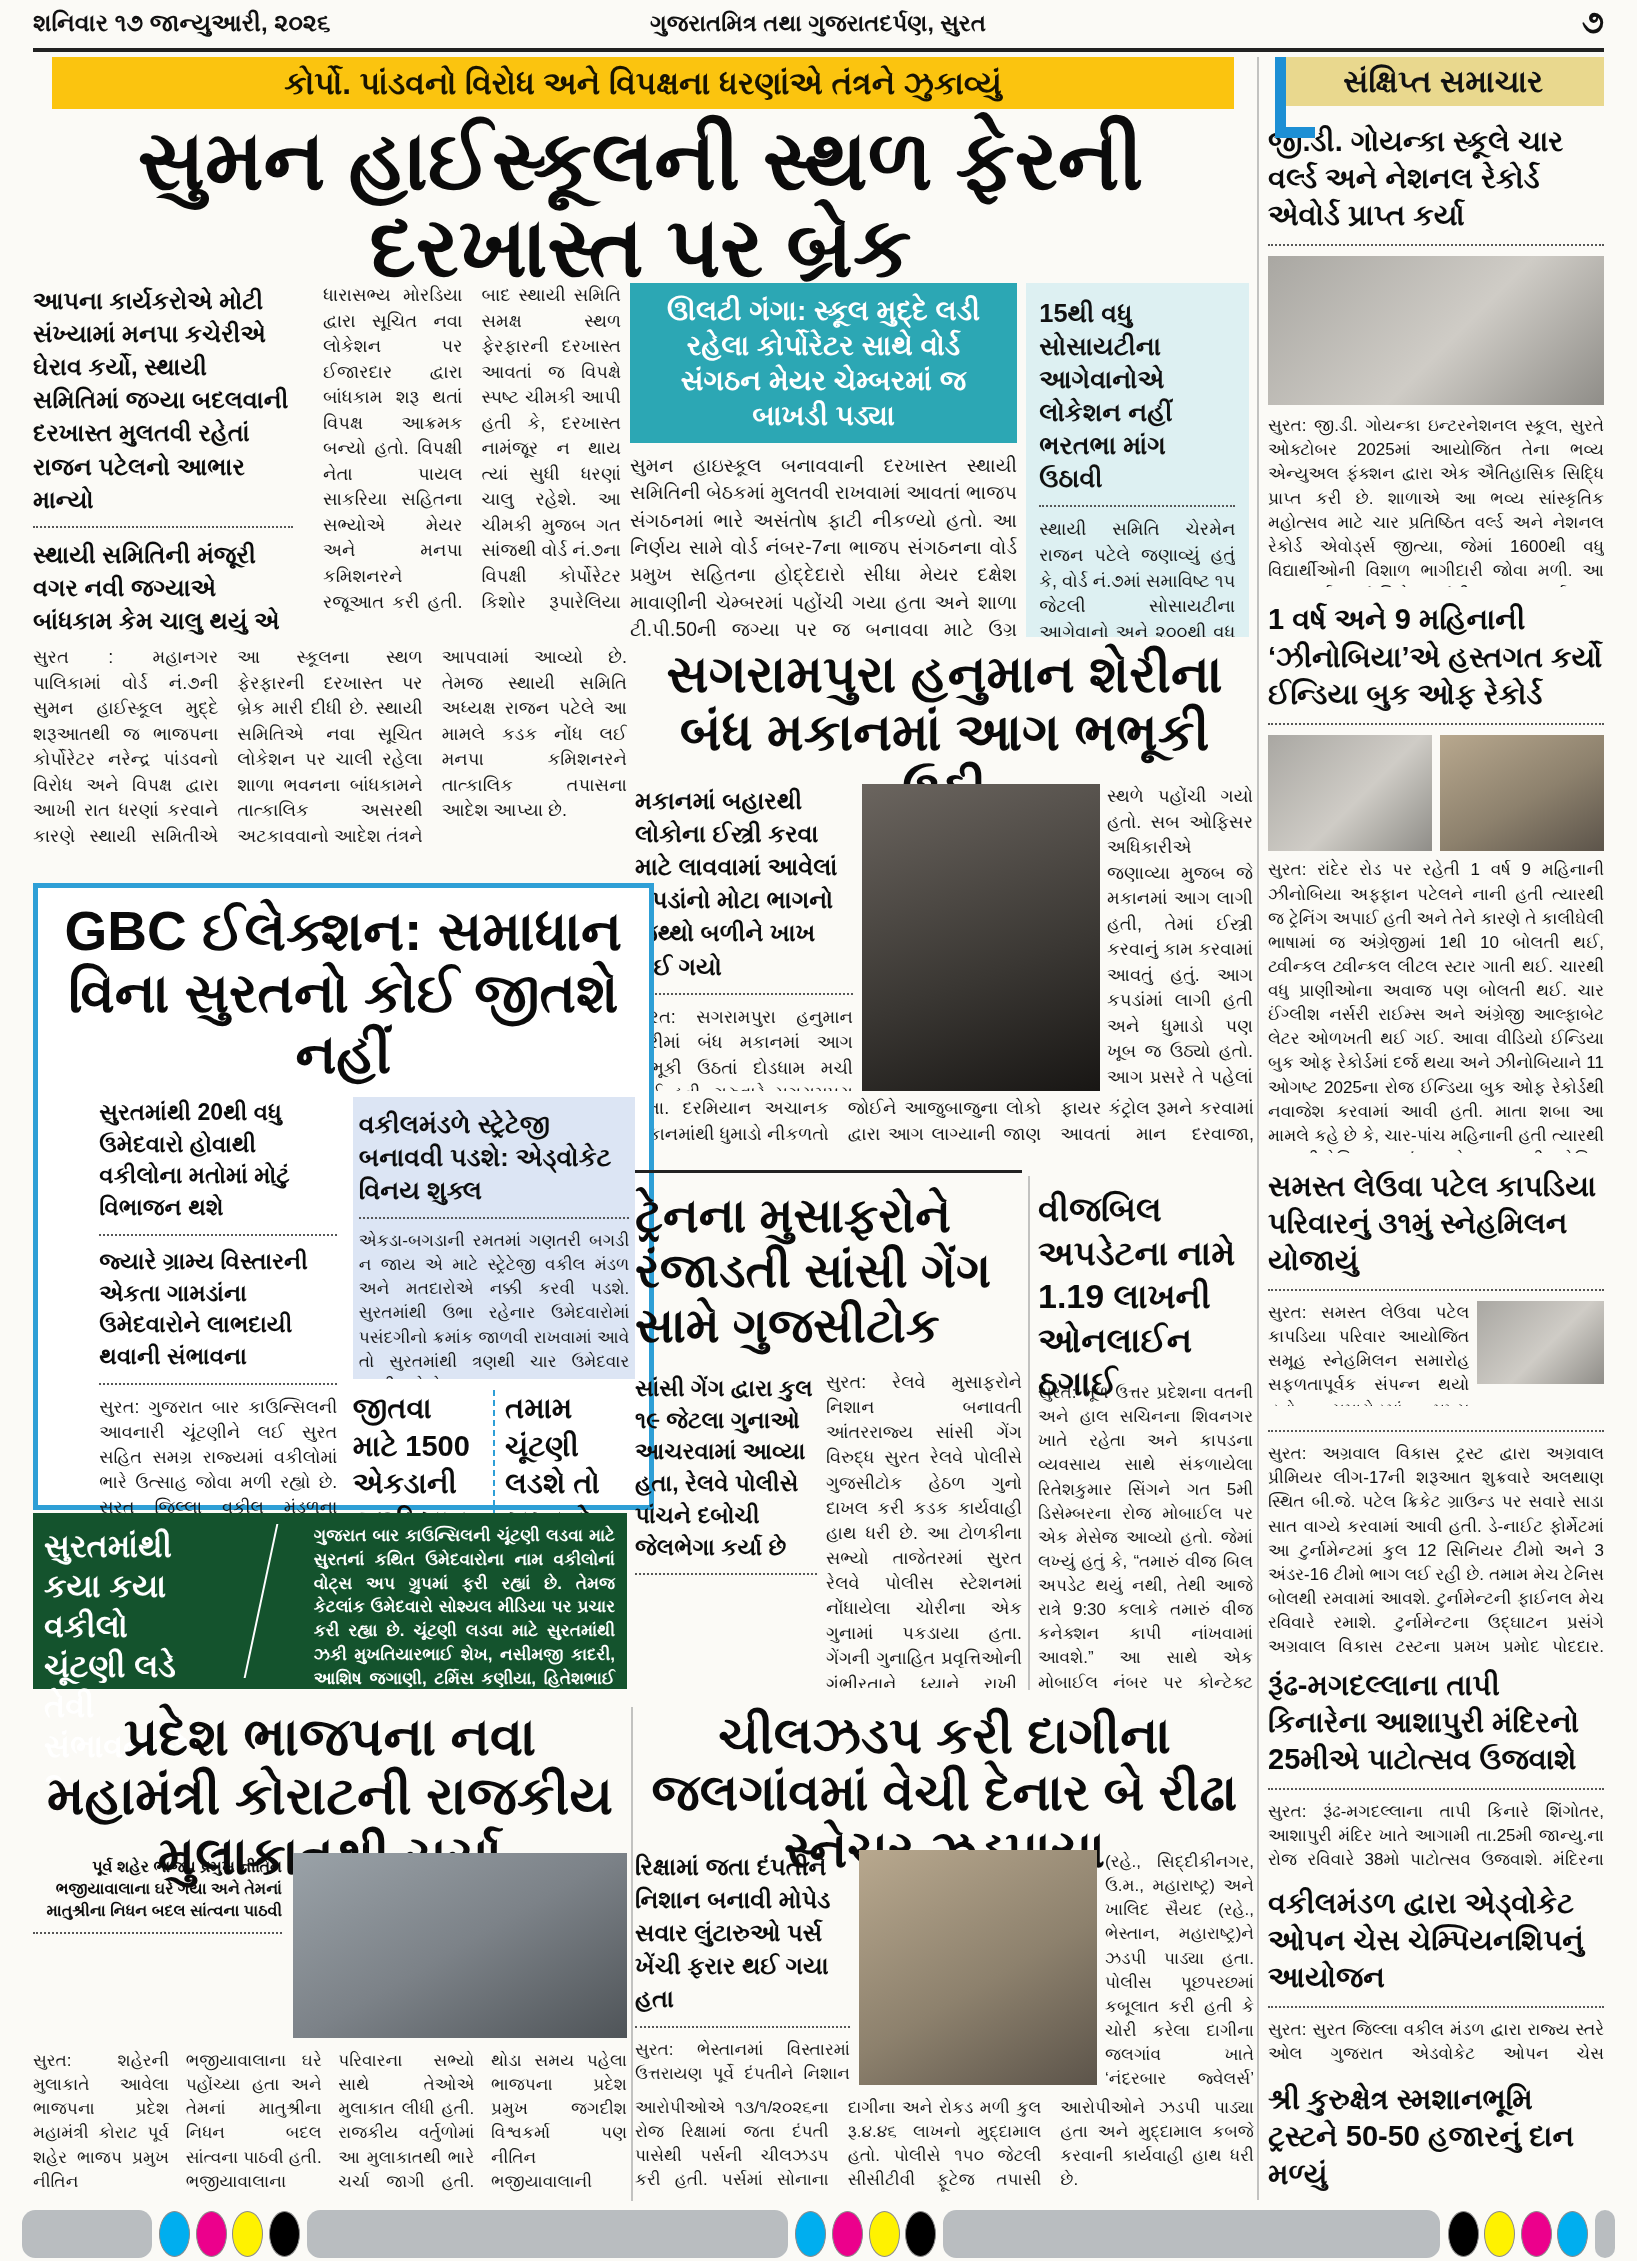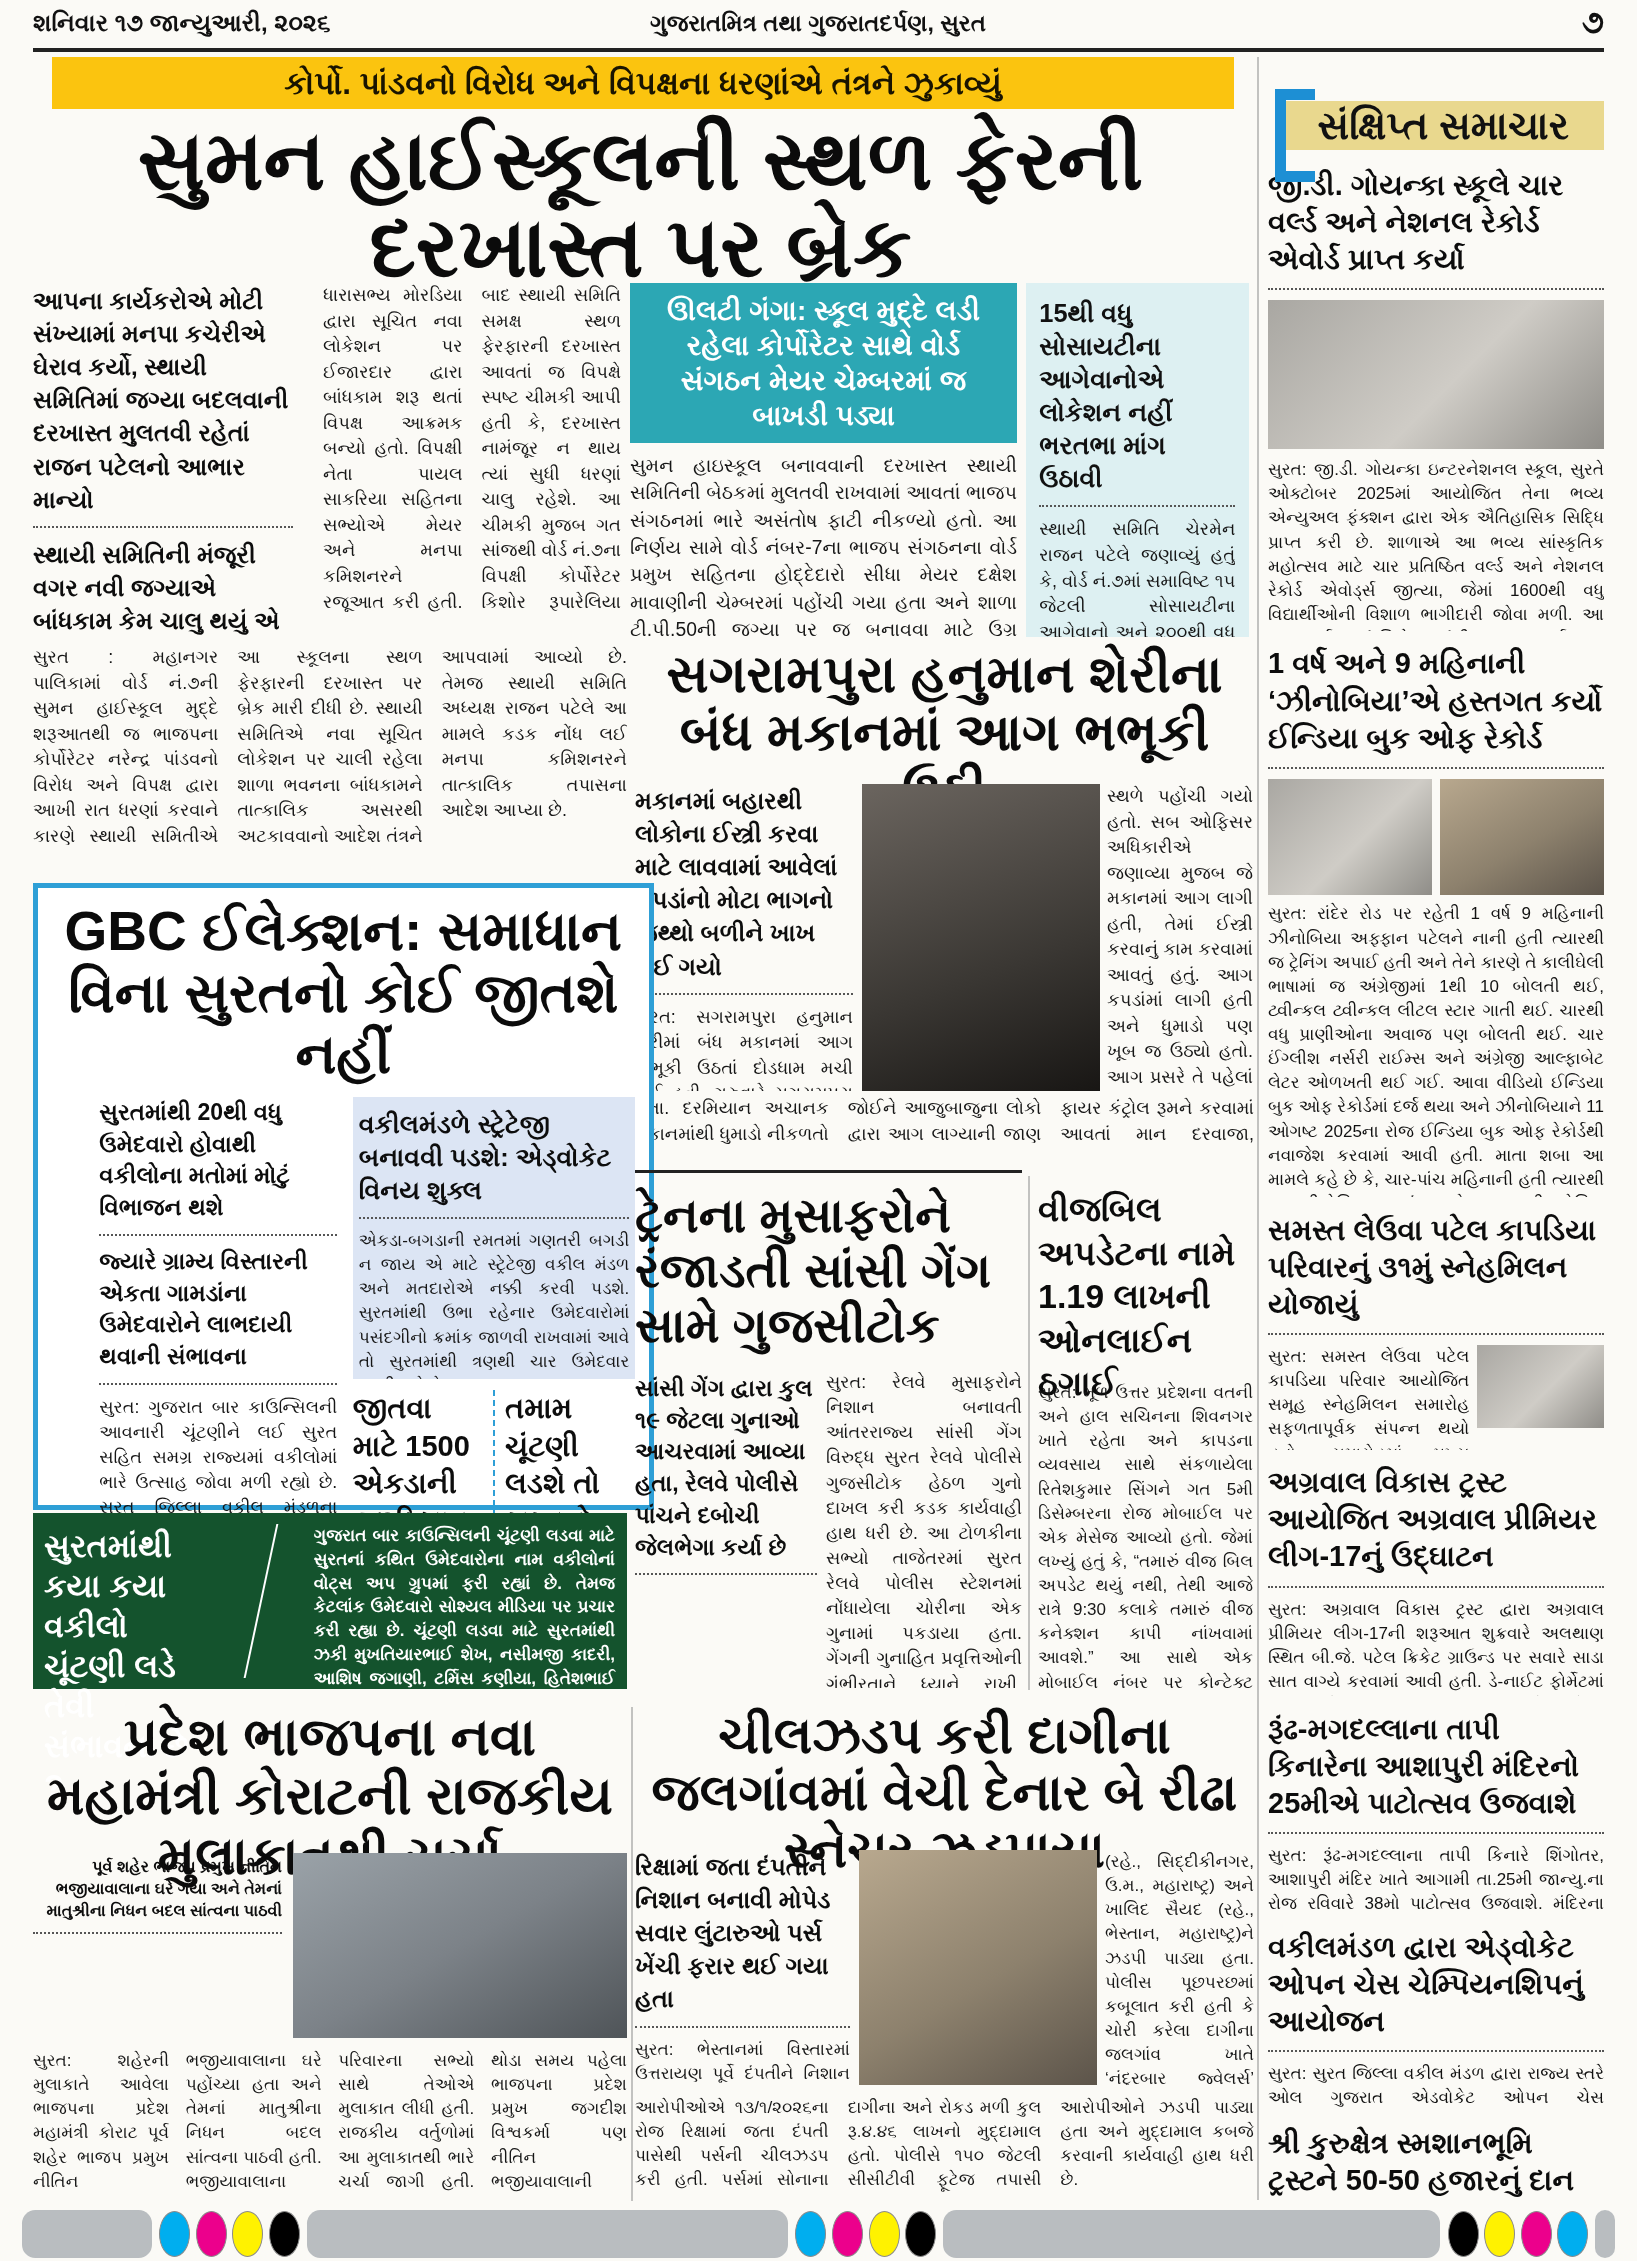--- a/index.html
+++ b/index.html
@@ -151,21 +151,21 @@
   </div>
   <div class="abs photo warm" style="left:859px;top:1850px;width:238px;height:235px;"></div>
   <div class="abs jtext" style="left:1105px;top:1850px;width:149px;height:235px;font-size:17px;">(રહે., સિદ્દીકીનગર, ઉ.મ., મહારાષ્ટ્ર) અને ખાલિદ સૈયદ (રહે., ભેસ્તાન, મહારાષ્ટ્ર)ને ઝડપી પાડ્યા હતા. પોલીસ પૂછપરછમાં કબૂલાત કરી હતી કે ચોરી કરેલા દાગીના જલગાંવ ખાતે ‘નંદુરબાર જ્વેલર્સ’ નામની દુકાનમાં વેચી નાંખ્યા હતા.</div>
   <div class="abs jtext cols3" style="left:635px;top:2096px;width:619px;height:105px;font-size:17px;">આરોપીઓએ ૧૩/૧/૨૦૨૬ના રોજ રિક્ષામાં જતા દંપતી પાસેથી પર્સની ચીલઝડપ કરી હતી. પર્સમાં સોનાના દાગીના અને રોકડ મળી કુલ રૂ.૪.૪૬ લાખનો મુદ્દામાલ હતો. પોલીસે ૧૫૦ જેટલી સીસીટીવી ફૂટેજ તપાસી આરોપીઓને ઝડપી પાડ્યા હતા અને મુદ્દામાલ કબજે કરવાની કાર્યવાહી હાથ ધરી છે.</div>
 
   <div class="abs vline" style="left:1257px;top:57px;height:2143px;"></div>
   <div class="abs" style="left:1268px;top:57px;width:336px;height:2143px;overflow:hidden;">
 
     <div class="briefhead" style="height:49px;margin-left:14.4px;">
       <div class="bracket"></div>
-      <div style="text-align:center;font-weight:800;font-size:39px;line-height:49px;margin-top:44px;">સંક્ષિપ્ત સમાચાર</div>
+      <div style="text-align:center;font-weight:800;font-size:31px;line-height:49px;">સંક્ષિપ્ત સમાચાર</div>
     </div>
 
     <div class="bitem" style="margin-top:17px;height:464px;">
       <div class="brieftitle">જી.ડી. ગોયન્કા સ્કૂલે ચાર વર્લ્ડ અને નેશનલ રેકોર્ડ એવોર્ડ પ્રાપ્ત કર્યા</div>
       <div class="dots"></div>
       <div class="photo" style="height:149px;margin-bottom:8.8px;"></div>
       <div class="bbody">સુરત: જી.ડી. ગોયન્કા ઇન્ટરનેશનલ સ્કૂલ, સુરતે ઓક્ટોબર 2025માં આયોજિત તેના ભવ્ય એન્યુઅલ ફંક્શન દ્વારા એક ઐતિહાસિક સિદ્ધિ પ્રાપ્ત કરી છે. શાળાએ આ ભવ્ય સાંસ્કૃતિક મહોત્સવ માટે ચાર પ્રતિષ્ઠિત વર્લ્ડ અને નેશનલ રેકોર્ડ એવોર્ડ્સ જીત્યા, જેમાં 1600થી વધુ વિદ્યાર્થીઓની વિશાળ ભાગીદારી જોવા મળી. આ મહા કાર્યક્રમમાં થિયેટર, સંગીત, નૃત્ય, વાર્તાકથન અને વિઝ્યુઅલ આર્ટ્સનો અદ્ભુત સમન્વય રજૂ થયો હતો. શાળાની આ અનન્ય સિદ્ધિને યુએન બૂક ઓફ વર્લ્ડ રેકોર્ડ્સ, ફોર્બસ બૂક ઓફ વર્લ્ડ રેકોર્ડ્સ, ઈન્ટરનેશનલ બૂક ઓફ રેકોર્ડ્સ તેમજ ઈન્ડિયા બૂક ઓફ રેકોર્ડ્સમાં નોંધવામાં આવી છે.</div>
     </div>
 
     <div class="bitem" style="height:552px;">
@@ -179,21 +179,20 @@
     </div>
 
     <div class="bitem" style="height:238px;">
       <div class="brieftitle">સમસ્ત લેઉવા પટેલ કાપડિયા પરિવારનું ૩૧મું સ્નેહમિલન યોજાયું</div>
       <div class="dots"></div>
       <div class="photo" style="float:right;width:127px;height:83px;margin:0 0 5.5px 7.7px;"></div>
       <div class="bbody">સુરત: સમસ્ત લેઉવા પટેલ કાપડિયા પરિવાર આયોજિત સમૂહ સ્નેહમિલન સમારોહ સફળતાપૂર્વક સંપન્ન થયો હતો. સમારોહમાં મુખ્ય અતિથિ તરીકે મધુસુદન સવાણી, વિશેષ અમેરિકન મહેમાન તરીકે મનીષાબહેન કાપડિયા, ડો.મહેન્દ્રભાઈ કાપડિયા, ડો.મુકેશભાઈ કાપડિયા તેમજ સમાજનાં અગ્રણીઓ ઉપસ્થિત રહ્યાં હતાં. આ સફળ કાર્યક્રમ માટે પરિવારના પ્રમુખ ભરતભાઈ કાપડિયા, ઉપપ્રમુખ વિપુલભાઈ કાપડિયા, મંત્રી રવિભાઈ કાપડિયા તથા સમગ્ર કાર્યકારિણી સમિતિ, સ્વયંસેવકો અને સહયોગીઓનો હાર્દિક આભાર વ્યક્ત કરવામાં આવ્યો હતો.</div>
     </div>
 
     <div class="bitem" style="height:232px;">
-      <div class="brieftitle">અગ્રવાલ વિકાસ ટ્રસ્ટ આયોજિત અગ્રવાલ પ્રીમિયર લીગ-17નું ઉદ્ઘાટન</div>
       <div class="dots"></div>
       <div class="bbody">સુરત: અગ્રવાલ વિકાસ ટ્રસ્ટ દ્વારા અગ્રવાલ પ્રીમિયર લીગ-17ની શરૂઆત શુક્રવારે અલથાણ સ્થિત બી.જે. પટેલ ક્રિકેટ ગ્રાઉન્ડ પર સવારે સાડા સાત વાગ્યે કરવામાં આવી હતી. ડે-નાઈટ ફોર્મેટમાં આ ટુર્નામેન્ટમાં કુલ 12 સિનિયર ટીમો અને 3 અંડર-16 ટીમો ભાગ લઈ રહી છે. તમામ મેચ ટેનિસ બોલથી રમવામાં આવશે. ટુર્નામેન્ટની ફાઈનલ મેચ રવિવારે રમાશે. ટુર્નામેન્ટના ઉદ્ઘાટન પ્રસંગે અગ્રવાલ વિકાસ ટ્રસ્ટના પ્રમુખ પ્રમોદ પોદ્દાર, સંજય સરાવગી, અનિલ શેરોવાલા, રાજીવ ગુપ્તા, રાહુલ અગ્રવાલ, શશીભૂષણ જૈન, રમેશ અગ્રવાલ, પ્રમોદ કંસલ, દિનેશ અગ્રવાલ ઉપસ્થિત રહ્યા હતા.</div>
     </div>
 
     <div class="bitem" style="height:204px;">
       <div class="brieftitle">રૂંઢ-મગદલ્લાના તાપી કિનારેના આશાપુરી મંદિરનો 25મીએ પાટોત્સવ ઉજવાશે</div>
       <div class="dots"></div>
       <div class="bbody">સુરત: રૂંઢ-મગદલ્લાના તાપી કિનારે શિંગોતર, આશાપુરી મંદિર ખાતે આગામી તા.25મી જાન્યુ.ના રોજ રવિવારે 38મો પાટોત્સવ ઉજવાશે. મંદિરના સંચાલક અને ટ્રસ્ટીગણ સાથે સંદીપભાઈ અને આશિષભાઈ પટેલે જણાવ્યું હતું કે, જેમને સંતાન નથી તેઓ અહીં સંતાનપ્રાપ્તિની પ્રાર્થના કરવા આવે છે, પાટોત્સવના દિવસે ભંડારો પણ મોટા પ્રમાણમાં થાય છે. અત્રે યાદ રહે કે અહીં નવદંપતી તેમજ નિ:સંતાન યુગલો માનતા પૂરી થાય ત્યારે અહીં દર્શન કરવા તેમજ મનોકામના પૂર્ણ કરવા આવે છે. સાથે સાથે કાંઠા વિસ્તારના ગામોમાંથી મોટી સંખ્યામાં ભક્તો અને ગામજનો ઢોલ ત્રાંસા નગારા સાથે ધ્વજા ચડાવવા આવે છે.</div>
     </div>
 

